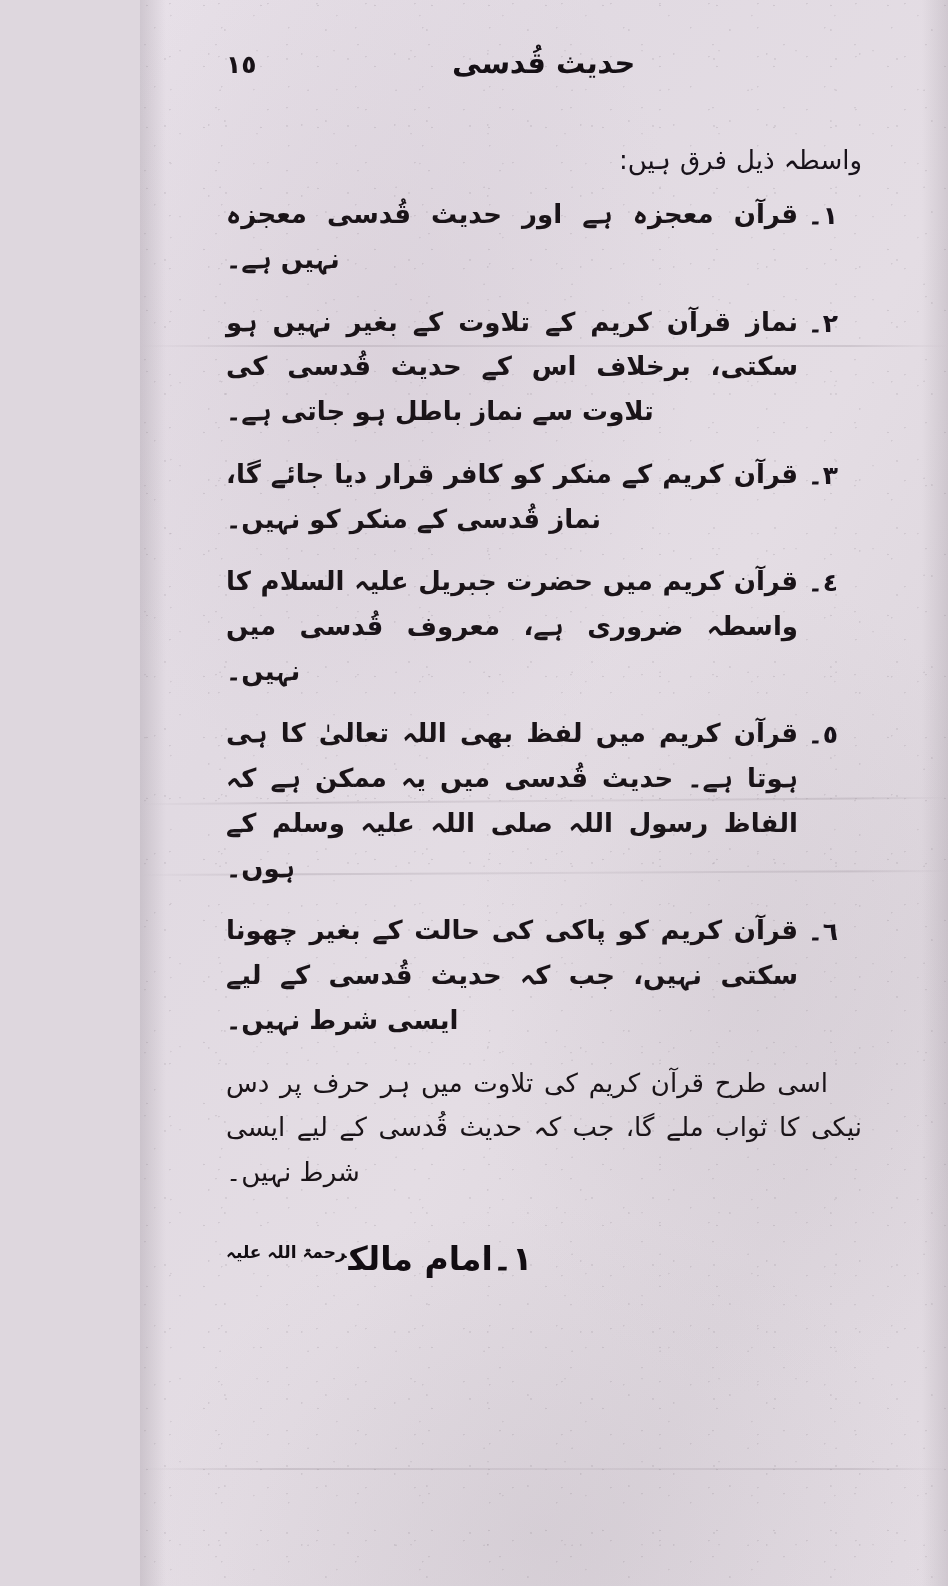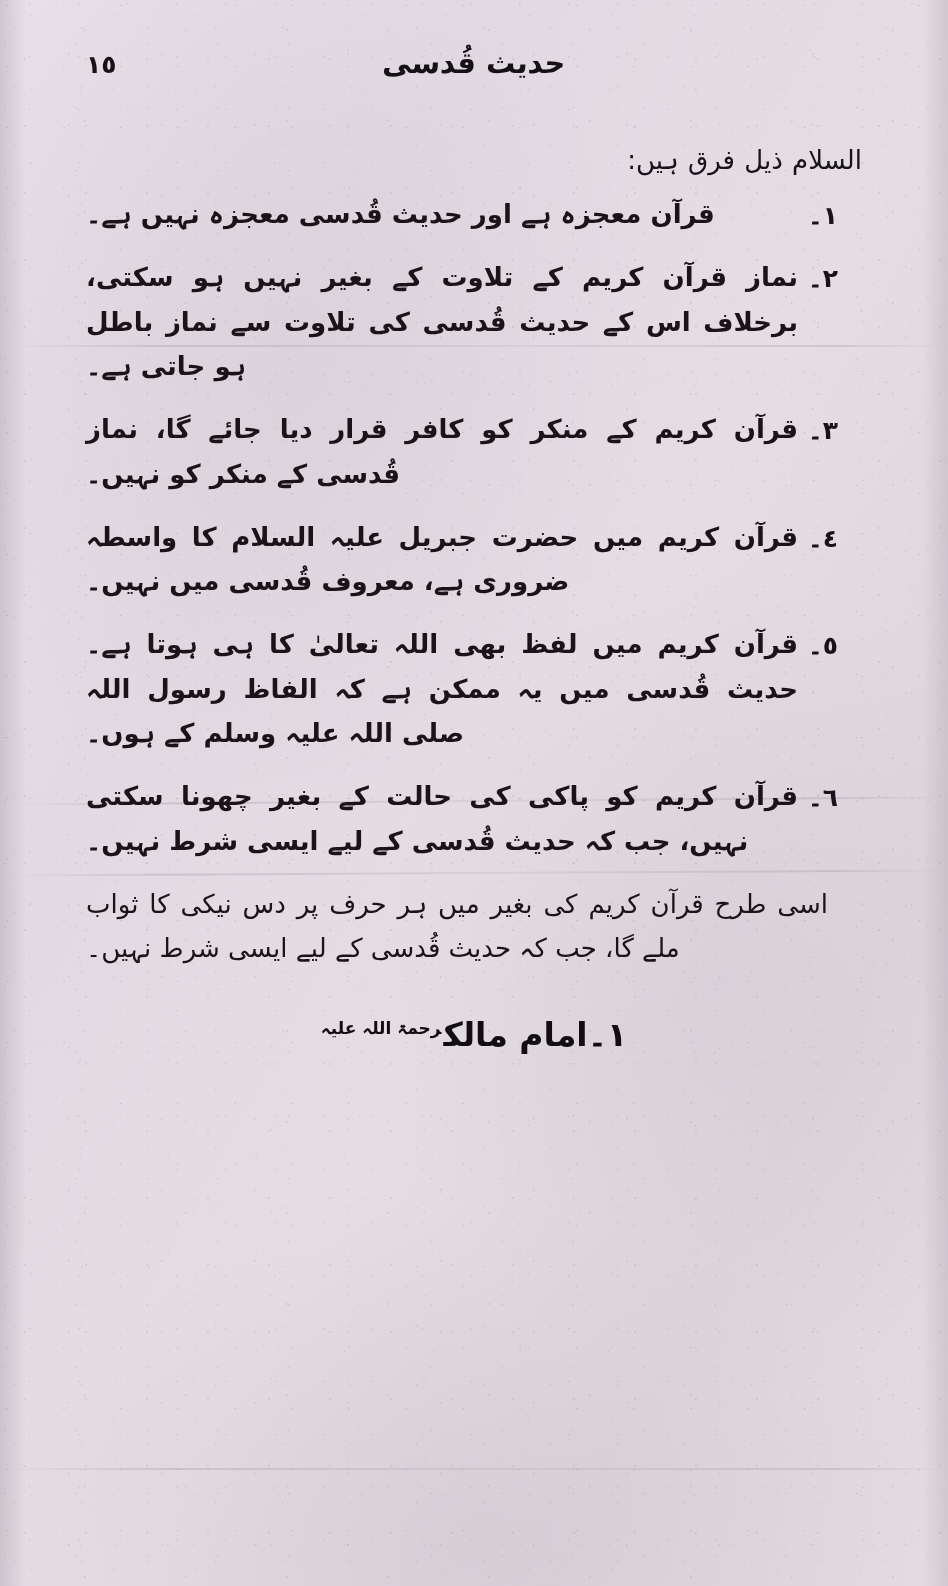--- a/index.html
+++ b/index.html
@@ -7,21 +7,21 @@
   body{
     width:948px;height:1586px;
     background:#ded7de;
     font-family:"DejaVu Sans","Liberation Sans",sans-serif;
     overflow:hidden;
   }
 
   
   .page{
     position:relative;
-    width:948px;height:1586px;
+    width:808px;height:1586px;
     background:
       radial-gradient(ellipse 62% 48% at 30% 22%, rgba(214,204,214,.55) 0%, rgba(214,204,214,0) 62%),
       radial-gradient(ellipse 55% 40% at 76% 62%, rgba(206,198,206,.42) 0%, rgba(206,198,206,0) 65%),
       radial-gradient(ellipse 70% 30% at 50% 97%, rgba(200,192,200,.40) 0%, rgba(200,192,200,0) 70%),
       linear-gradient(118deg,#e7e0e8 0%,#e1dae2 28%,#e4dde4 55%,#ddd6dd 78%,#e3dce3 100%);
     box-sizing:border-box;
     color:#1a1418;
   }
   
   .grain{
@@ -116,21 +116,21 @@
     margin:14px 0 12px 0;
     font-size:26px;line-height:1.72;
     text-align:justify;text-align-last:left;
     text-indent:34px;
   }
   .para.tight{margin-top:6px;}
 
   .section-heading{
     margin:40px 0 10px 0;
     font-size:33px;font-weight:700;
-    text-align:center;
+    text-align:left;
     line-height:1.45;
     color:#120d12;
   }
   .section-heading .honorific{
     font-size:17px;font-weight:600;
     vertical-align:super;
     margin-right:2px;
   }
   .honorific-sm{
     font-size:15px;font-weight:600;
@@ -153,21 +153,21 @@
   <div class="shadow-edge left"></div>
   <div class="shadow-edge right"></div>
 
   <div class="header">
     <div class="folio">١٥</div>
     <div class="book-title">حدیث قُدسی</div>
   </div>
 
   <div class="content">
 
-    <p class="intro line">السلام ذیل فرق ہیں:</p>
+    <p class="intro line">واسطہ ذیل فرق ہیں:</p>
 
     <ol class="diff-list">
 
       <li>
         <span class="marker">١۔</span>
         <span class="txt">قرآن معجزہ ہے اور حدیث قُدسی معجزہ نہیں ہے۔</span>
       </li>
 
       <li>
         <span class="marker">٢۔</span>
@@ -189,21 +189,21 @@
         <span class="txt">قرآن کریم میں لفظ بھی اللہ تعالیٰ کا ہی ہوتا ہے۔ حدیث قُدسی میں یہ ممکن ہے کہ الفاظ رسول اللہ صلی اللہ علیہ وسلم کے ہوں۔</span>
       </li>
 
       <li>
         <span class="marker">٦۔</span>
         <span class="txt">قرآن کریم کو پاکی کی حالت کے بغیر چھونا سکتی نہیں، جب کہ حدیث قُدسی کے لیے ایسی شرط نہیں۔</span>
       </li>
 
     </ol>
 
-    <p class="para">اسی طرح قرآن کریم کی بغیر میں ہر حرف پر دس نیکی کا ثواب ملے گا، جب کہ حدیث قُدسی کے لیے ایسی شرط نہیں۔</p>
+    <p class="para">اسی طرح قرآن کریم کی تلاوت میں ہر حرف پر دس نیکی کا ثواب ملے گا، جب کہ حدیث قُدسی کے لیے ایسی شرط نہیں۔</p>
 
 
     <h2 class="section-heading">
       <span>١۔</span><span>امام مالک</span><span class="honorific">رحمۃ اللہ علیہ</span>
     </h2>
 
 
 
   </div>
 </div>

